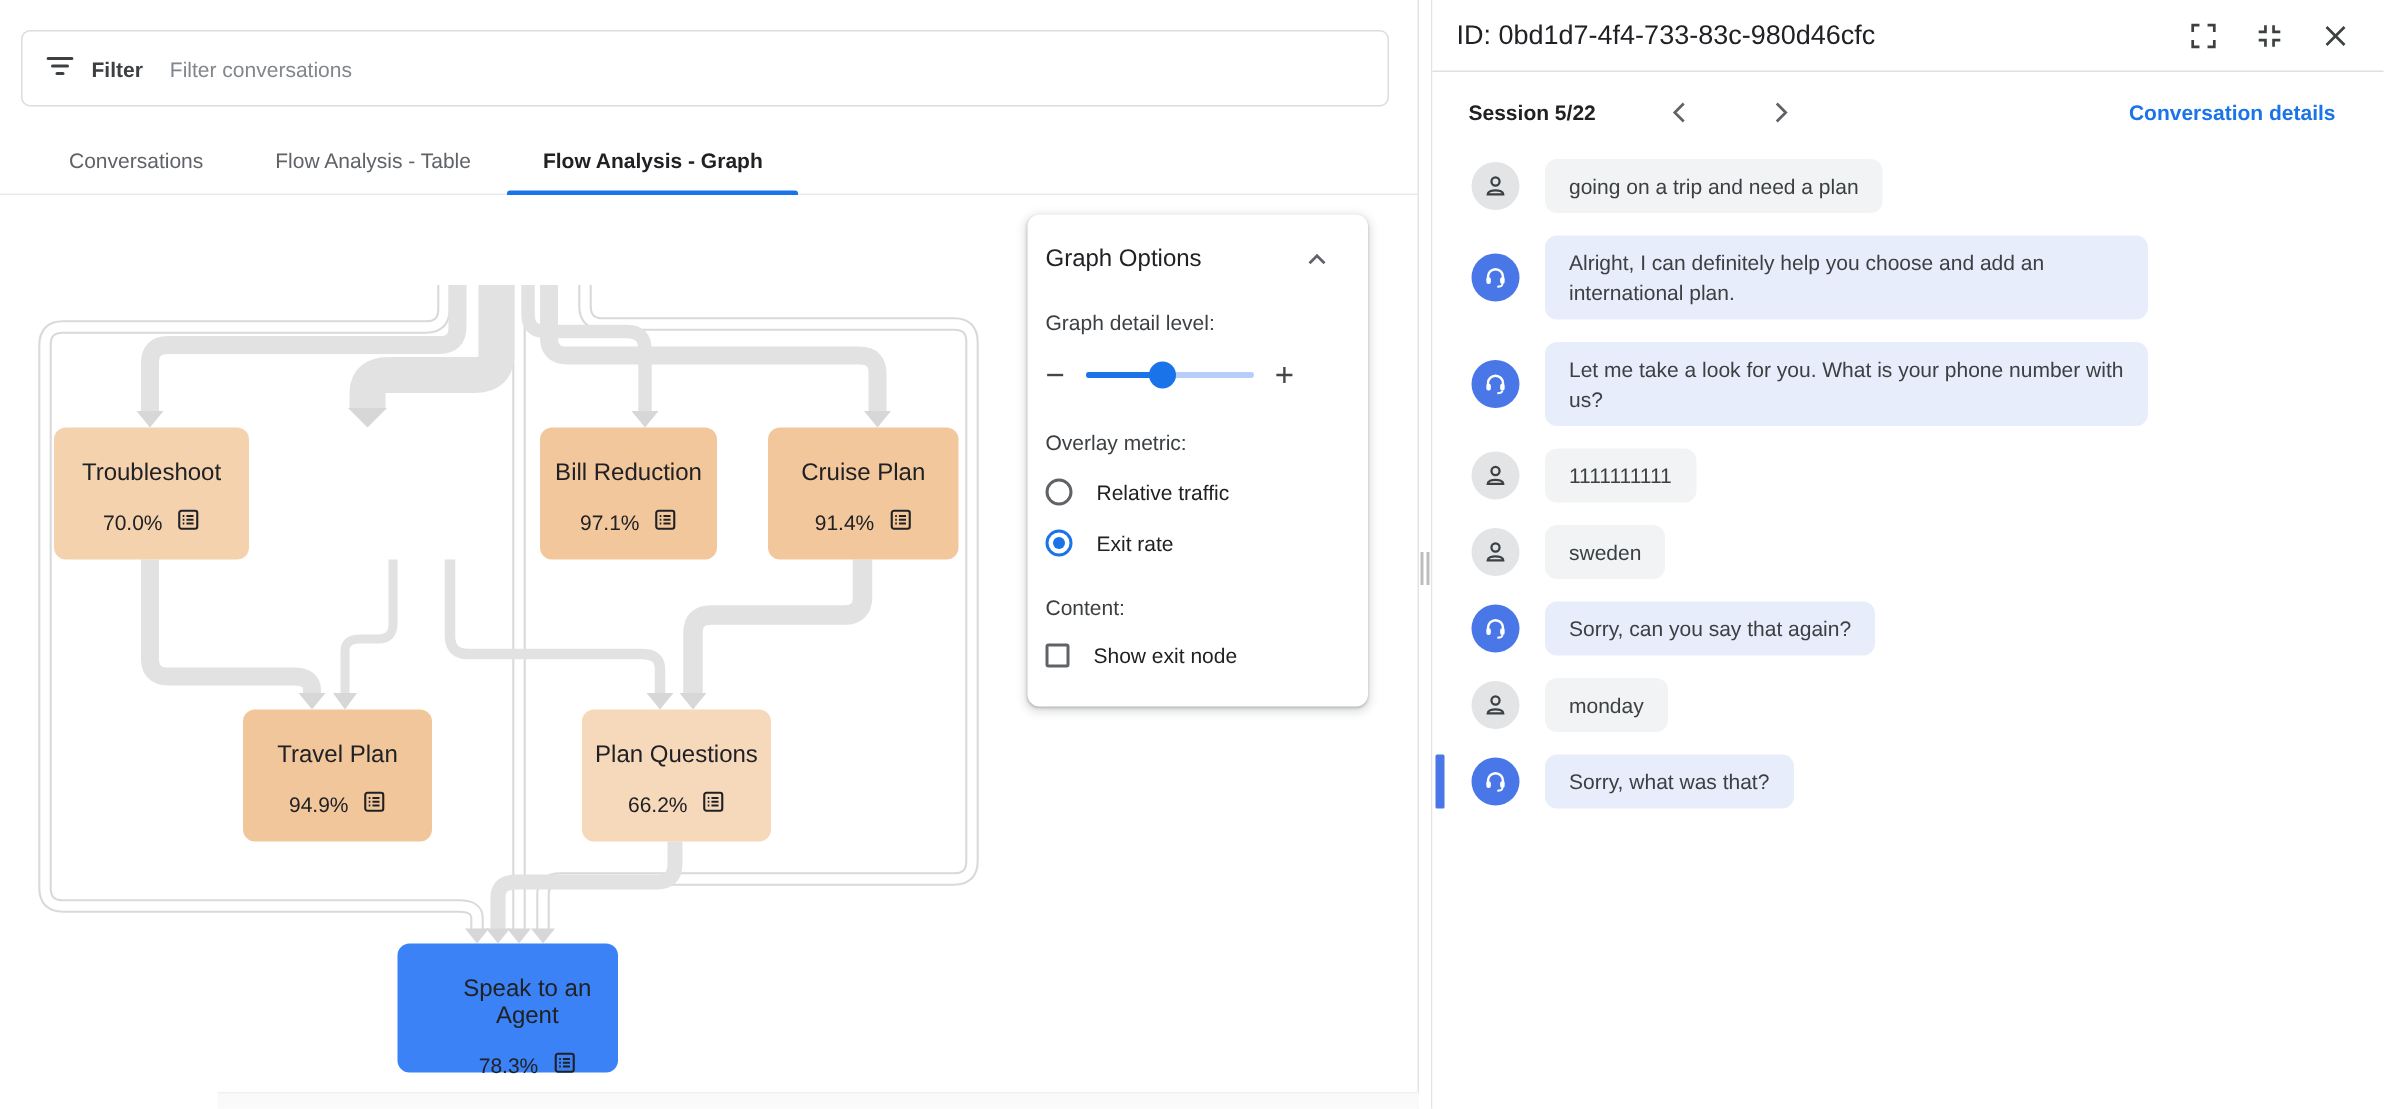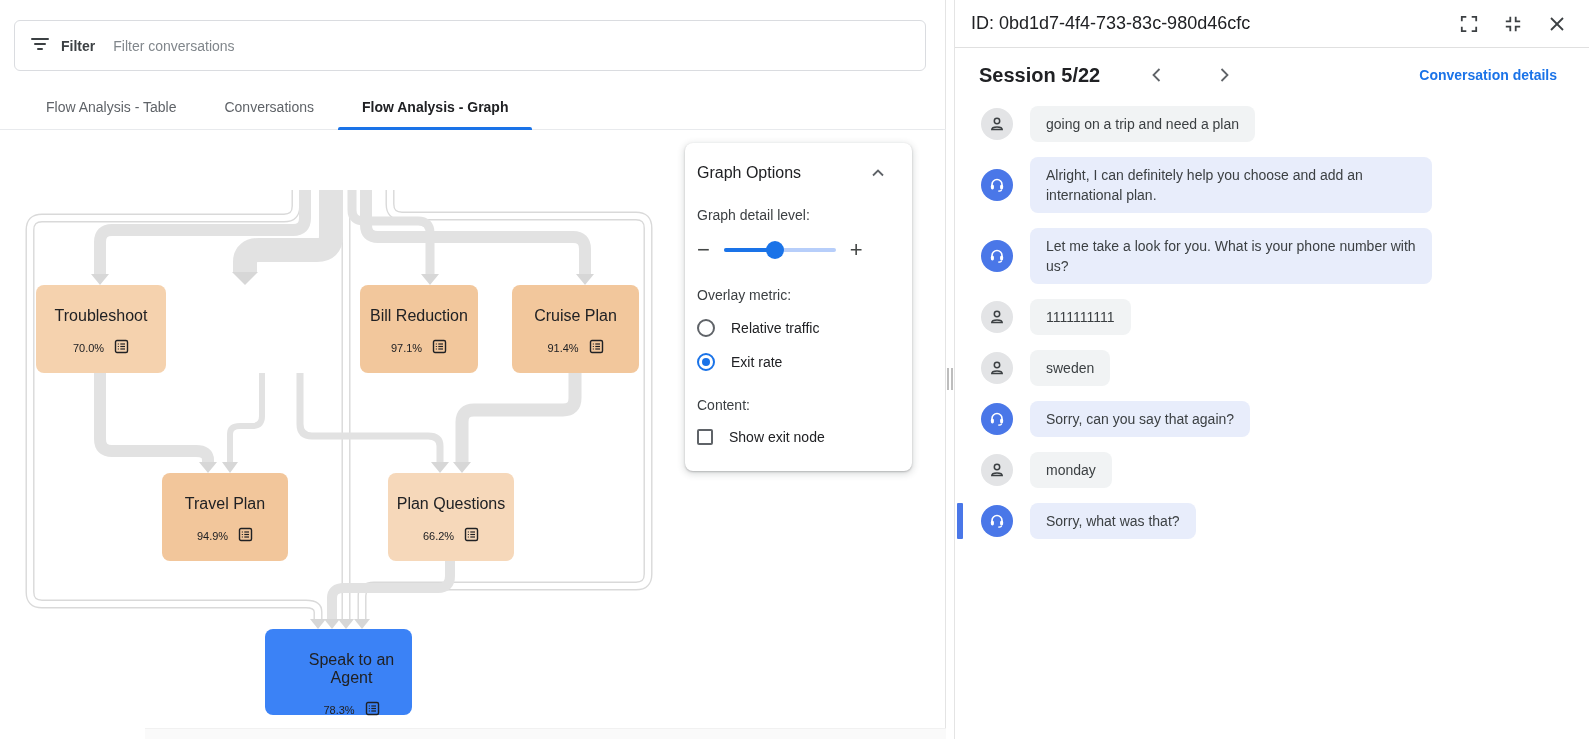--- a/index.html
+++ b/index.html
@@ -18,21 +18,21 @@
   .tab { display:flex; align-items:center; padding:0 24px; color:#5f6368; cursor:pointer; position:relative; }
   .tab.active { color:#202124; font-weight:bold; }
   .tab.active::after { content:""; position:absolute; left:0; right:0; bottom:-1px; height:3px; background:#1a73e8; border-radius:2px 2px 0 0; }
   .graph-area { position:absolute; left:0; top:130px; width:946px; height:609px; }
   .graph-area svg.edges { position:absolute; left:0; top:0; }
   .hscroll { position:absolute; left:145px; right:0; bottom:0; height:11px; background:#fafafa; border-top:1px solid #f1f1f1; }
 
   
   .flow-node { position:absolute; border-radius:8px; text-align:center; cursor:pointer; z-index:2; }
   .flow-node .nlabel { margin-top:22px; font-size:16px; color:#202124; }
-  .flow-node .nmetric { margin-top:14px; display:flex; align-items:center; justify-content:center; gap:10px; font-size:11px; color:#202124; }
+  .flow-node .nmetric { margin-top:14px; display:flex; align-items:center; justify-content:center; gap:10px; font-size:14px; color:#202124; }
   .start-node { position:absolute; left:280px; top:9px; width:117px; height:51px; background:#fff; border:1px solid #dadce0; border-radius:4px; display:flex; align-items:center; justify-content:center; color:#3c4043; z-index:2; cursor:pointer; }
   .n-troubleshoot { left:36px;  top:155px; width:130px; height:88px; }
   .n-default      { left:189px; top:155px; width:146px; height:88px; }
   .n-bill         { left:360px; top:155px; width:118px; height:88px; }
   .n-cruise       { left:512px; top:155px; width:127px; height:88px; }
   .n-travel       { left:162px; top:343px; width:126px; height:88px; }
   .n-planq        { left:388px; top:343px; width:126px; height:88px; }
   .n-speak        { left:265px; top:499px; width:147px; height:86px; }
 
   
@@ -57,21 +57,21 @@
   .divider-handle { position:absolute; left:1px; top:368px; display:flex; gap:2px; }
   .divider-handle span { display:block; width:2px; height:22px; background:#bdbdbd; }
 
   
   .right-panel { position:absolute; left:955px; top:0; width:634px; height:739px; background:#fff; }
   .rp-header { height:48px; display:flex; align-items:center; padding:0 22px 0 16px; border-bottom:1px solid #e0e0e0; }
   .rp-title { font-size:18px; color:#202124; }
   .rp-icons { margin-left:auto; display:flex; align-items:center; gap:24px; }
   .icon-btn { width:20px; height:20px; cursor:pointer; display:flex; align-items:center; justify-content:center; }
   .session-row { height:54px; display:flex; align-items:center; padding:0 32px 0 24px; }
-  .session-label { font-size:20px; font-weight:bold; color:#202124; }
+  .session-label { font-size:14px; font-weight:bold; color:#202124; }
   .nav-chevron { margin-left:44px; cursor:pointer; width:24px; height:24px; display:flex; align-items:center; justify-content:center; }
   .details-link { margin-left:auto; color:#1a73e8; font-weight:bold; cursor:pointer; }
   .chat { padding:4px 24px 0 26px; display:flex; flex-direction:column; gap:15px; }
   .msg { display:flex; align-items:center; gap:17px; position:relative; }
   .avatar { width:32px; height:32px; border-radius:50%; flex:none; display:flex; align-items:center; justify-content:center; }
   .avatar.user { background:#e3e4e6; }
   .avatar.agent { background:#4a77e8; }
   .bubble { border-radius:8px; padding:8px 16px; line-height:20px; max-width:402px; color:#3c4043; cursor:pointer; }
   .bubble.user { background:#f1f3f4; }
   .bubble.agent { background:#e8edfb; }
@@ -90,22 +90,22 @@
             <line x1="4" y1="7" x2="14" y2="7"></line>
             <line x1="7" y1="12" x2="11" y2="12"></line>
           </g>
         </svg>
     </span>
     <span class="filter-label">Filter</span>
     <span class="filter-placeholder">Filter conversations</span>
   </div>
 
   <div class="tabs">
+    <div class="tab">Conversations</div>
     <div class="tab">Flow Analysis - Table</div>
-    <div class="tab">Conversations</div>
     <div class="tab active">Flow Analysis - Graph</div>
   </div>
 
   <div class="graph-area">
     <svg class="edges" width="946" height="609" viewBox="0 0 946 609">
 
       <g fill="none" stroke="#d9d9d9" stroke-width="9">
         <path d="M296,60 L296,76 Q296,88 284,88 L42,88 Q30,88 30,100 L30,462 Q30,474 42,474 L306,474 Q318,474 318,482 L318,490"></path>
         <path d="M390,60 L390,74 Q390,86 402,86 L636,86 Q648,86 648,98 L648,444 Q648,456 636,456 L374,456 Q362,456 362,466 L362,490"></path>
         <path d="M346,60 L346,490"></path>

